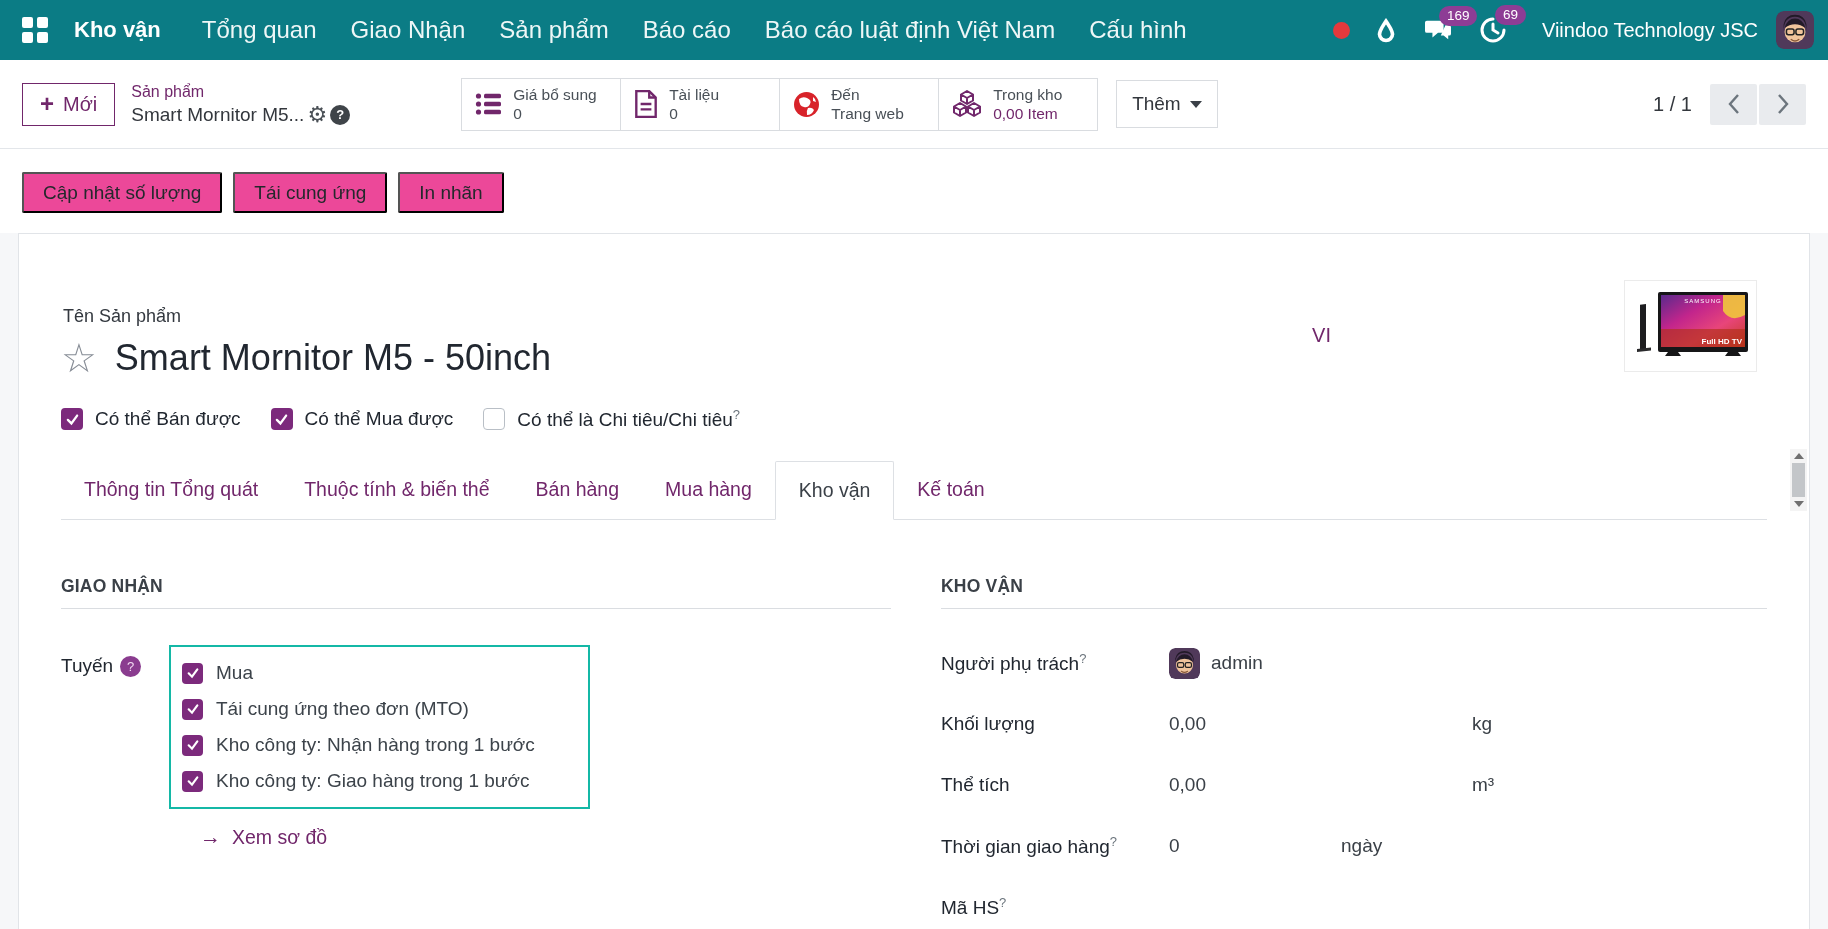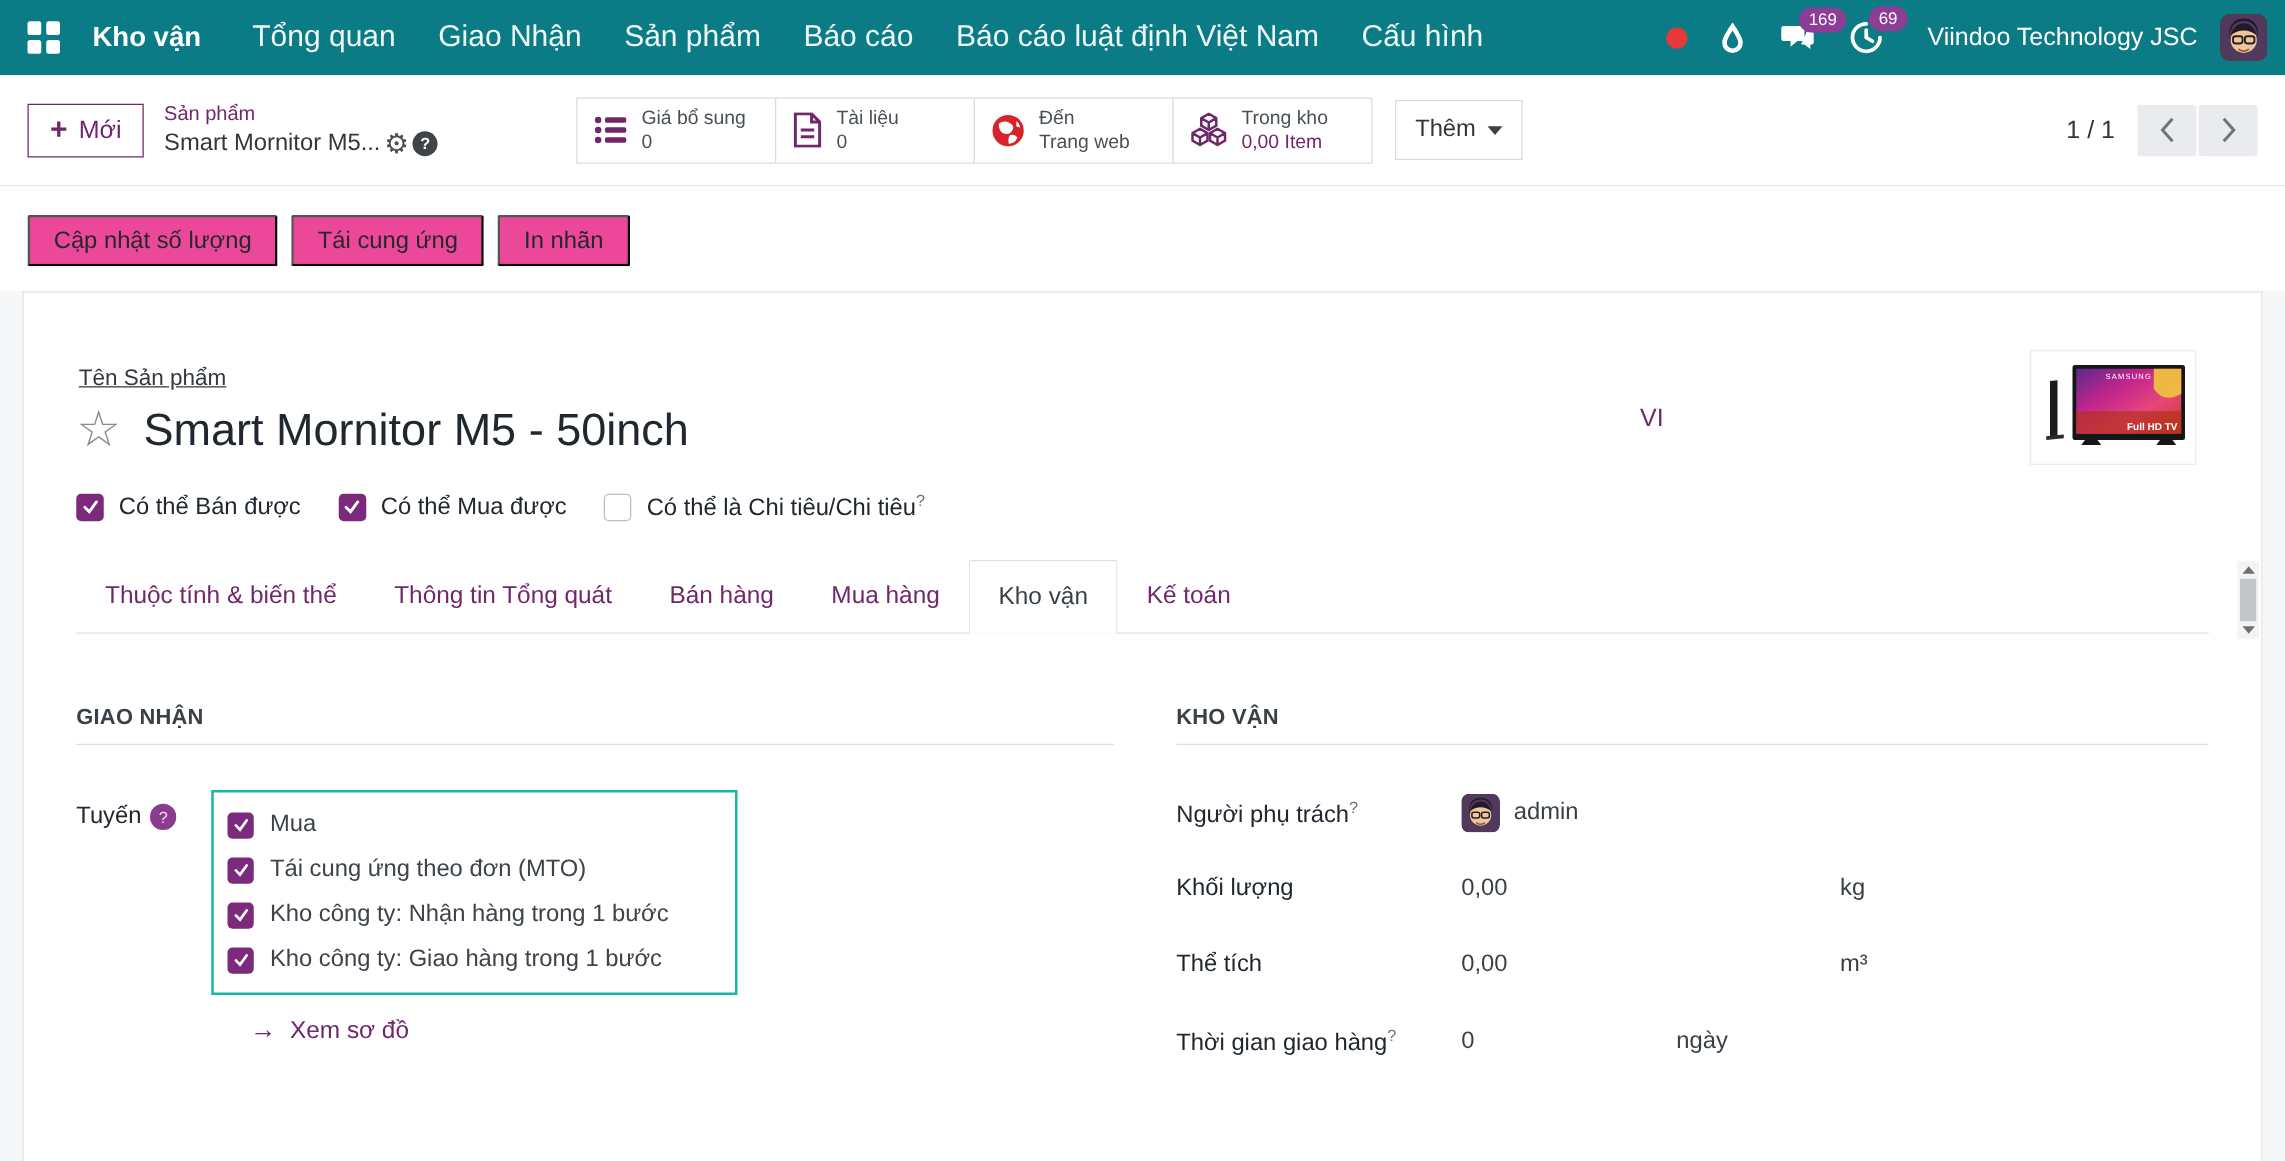--- a/index.html
+++ b/index.html
@@ -60,21 +60,21 @@
   .statusbar { position:absolute; top:150px; left:0; right:0; height:83px; background:#fff;
     padding:22px 22px 0; display:flex; gap:11px; }
   .action-btn { background:#ec4899; color:#24282c; font-size:19px; height:41px; padding:0 19px;
     display:flex; align-items:center; border-radius:2px; cursor:pointer; white-space:nowrap; }
 
   
   .content { position:absolute; top:233px; left:0; right:0; bottom:0; background:#f6f7f9; padding:0 18px; }
   .sheet { position:relative; height:100%; background:#fff; border:1px solid #e1e4e8; border-bottom:none;
     padding:46px 42px 0; }
 
-  .name-label { font-size:18px; color:#33383f; margin:12px 0 10px 2px;text-decoration:underline; }
+  .name-label { font-size:18px; color:#33383f; margin:26px 0 10px 2px; }
   .title-row { display:flex; align-items:center; gap:18px; }
   .star-glyph { font-size:40px; color:#878d96; line-height:1; cursor:pointer; }
   .product-title { font-size:36px; font-weight:500; color:#212730; }
   .lang-badge { position:absolute; top:90px; right:478px; color:#71276b; font-size:20px; cursor:pointer; }
   .product-image { position:absolute; top:46px; right:52px; width:133px; height:92px;
     background:#fff; border:1px solid #ebebeb; display:flex; align-items:center; justify-content:center; cursor:pointer; }
 
   .toggles-row { display:flex; align-items:center; gap:30px; margin-top:28px; }
   .toggle { display:flex; align-items:center; gap:12px; cursor:pointer; }
   .checkbox { width:22px; height:22px; border-radius:4px; flex-shrink:0;
@@ -329,22 +329,22 @@
         </span>
         <span class="toggle-label"><span>Có thể Mua được</span></span>
       </div>
       <div class="toggle">
         <span class="checkbox unchecked"></span>
         <span class="toggle-label"><span>Có thể là Chi tiêu/Chi tiêu</span><sup class="help-sup">?</sup></span>
       </div>
     </div>
 
     <div class="tabs">
+      <div class="tab">Thông tin Tổng quát</div>
       <div class="tab">Thuộc tính &amp; biến thể</div>
-      <div class="tab">Thông tin Tổng quát</div>
       <div class="tab">Bán hàng</div>
       <div class="tab">Mua hàng</div>
       <div class="tab active">Kho vận</div>
       <div class="tab">Kế toán</div>
     </div>
 
     <div class="columns">
 
       <div class="col-left">
         <div class="section-title">GIAO NHẬN</div>
@@ -426,20 +426,24 @@
           <div class="fvalue w-wide">0,00</div>
           <div class="funit">m³</div>
         </div>
 
         <div class="frow">
           <div class="flabel"><span>Thời gian giao hàng</span><sup class="help-sup">?</sup></div>
           <div class="fvalue w-mid">0</div>
           <div class="funit">ngày</div>
         </div>
 
+        <div class="frow">
+          <div class="flabel"><span>Mã HS</span><sup class="help-sup">?</sup></div>
+          <div class="fvalue"></div>
+        </div>
       </div>
     </div>
   </div>
 </div>
 
 <div class="mini-scrollbar">
   <div class="sb-arrow sb-up"></div>
   <div class="sb-thumb"></div>
   <div class="sb-arrow sb-down"></div>
 </div>

